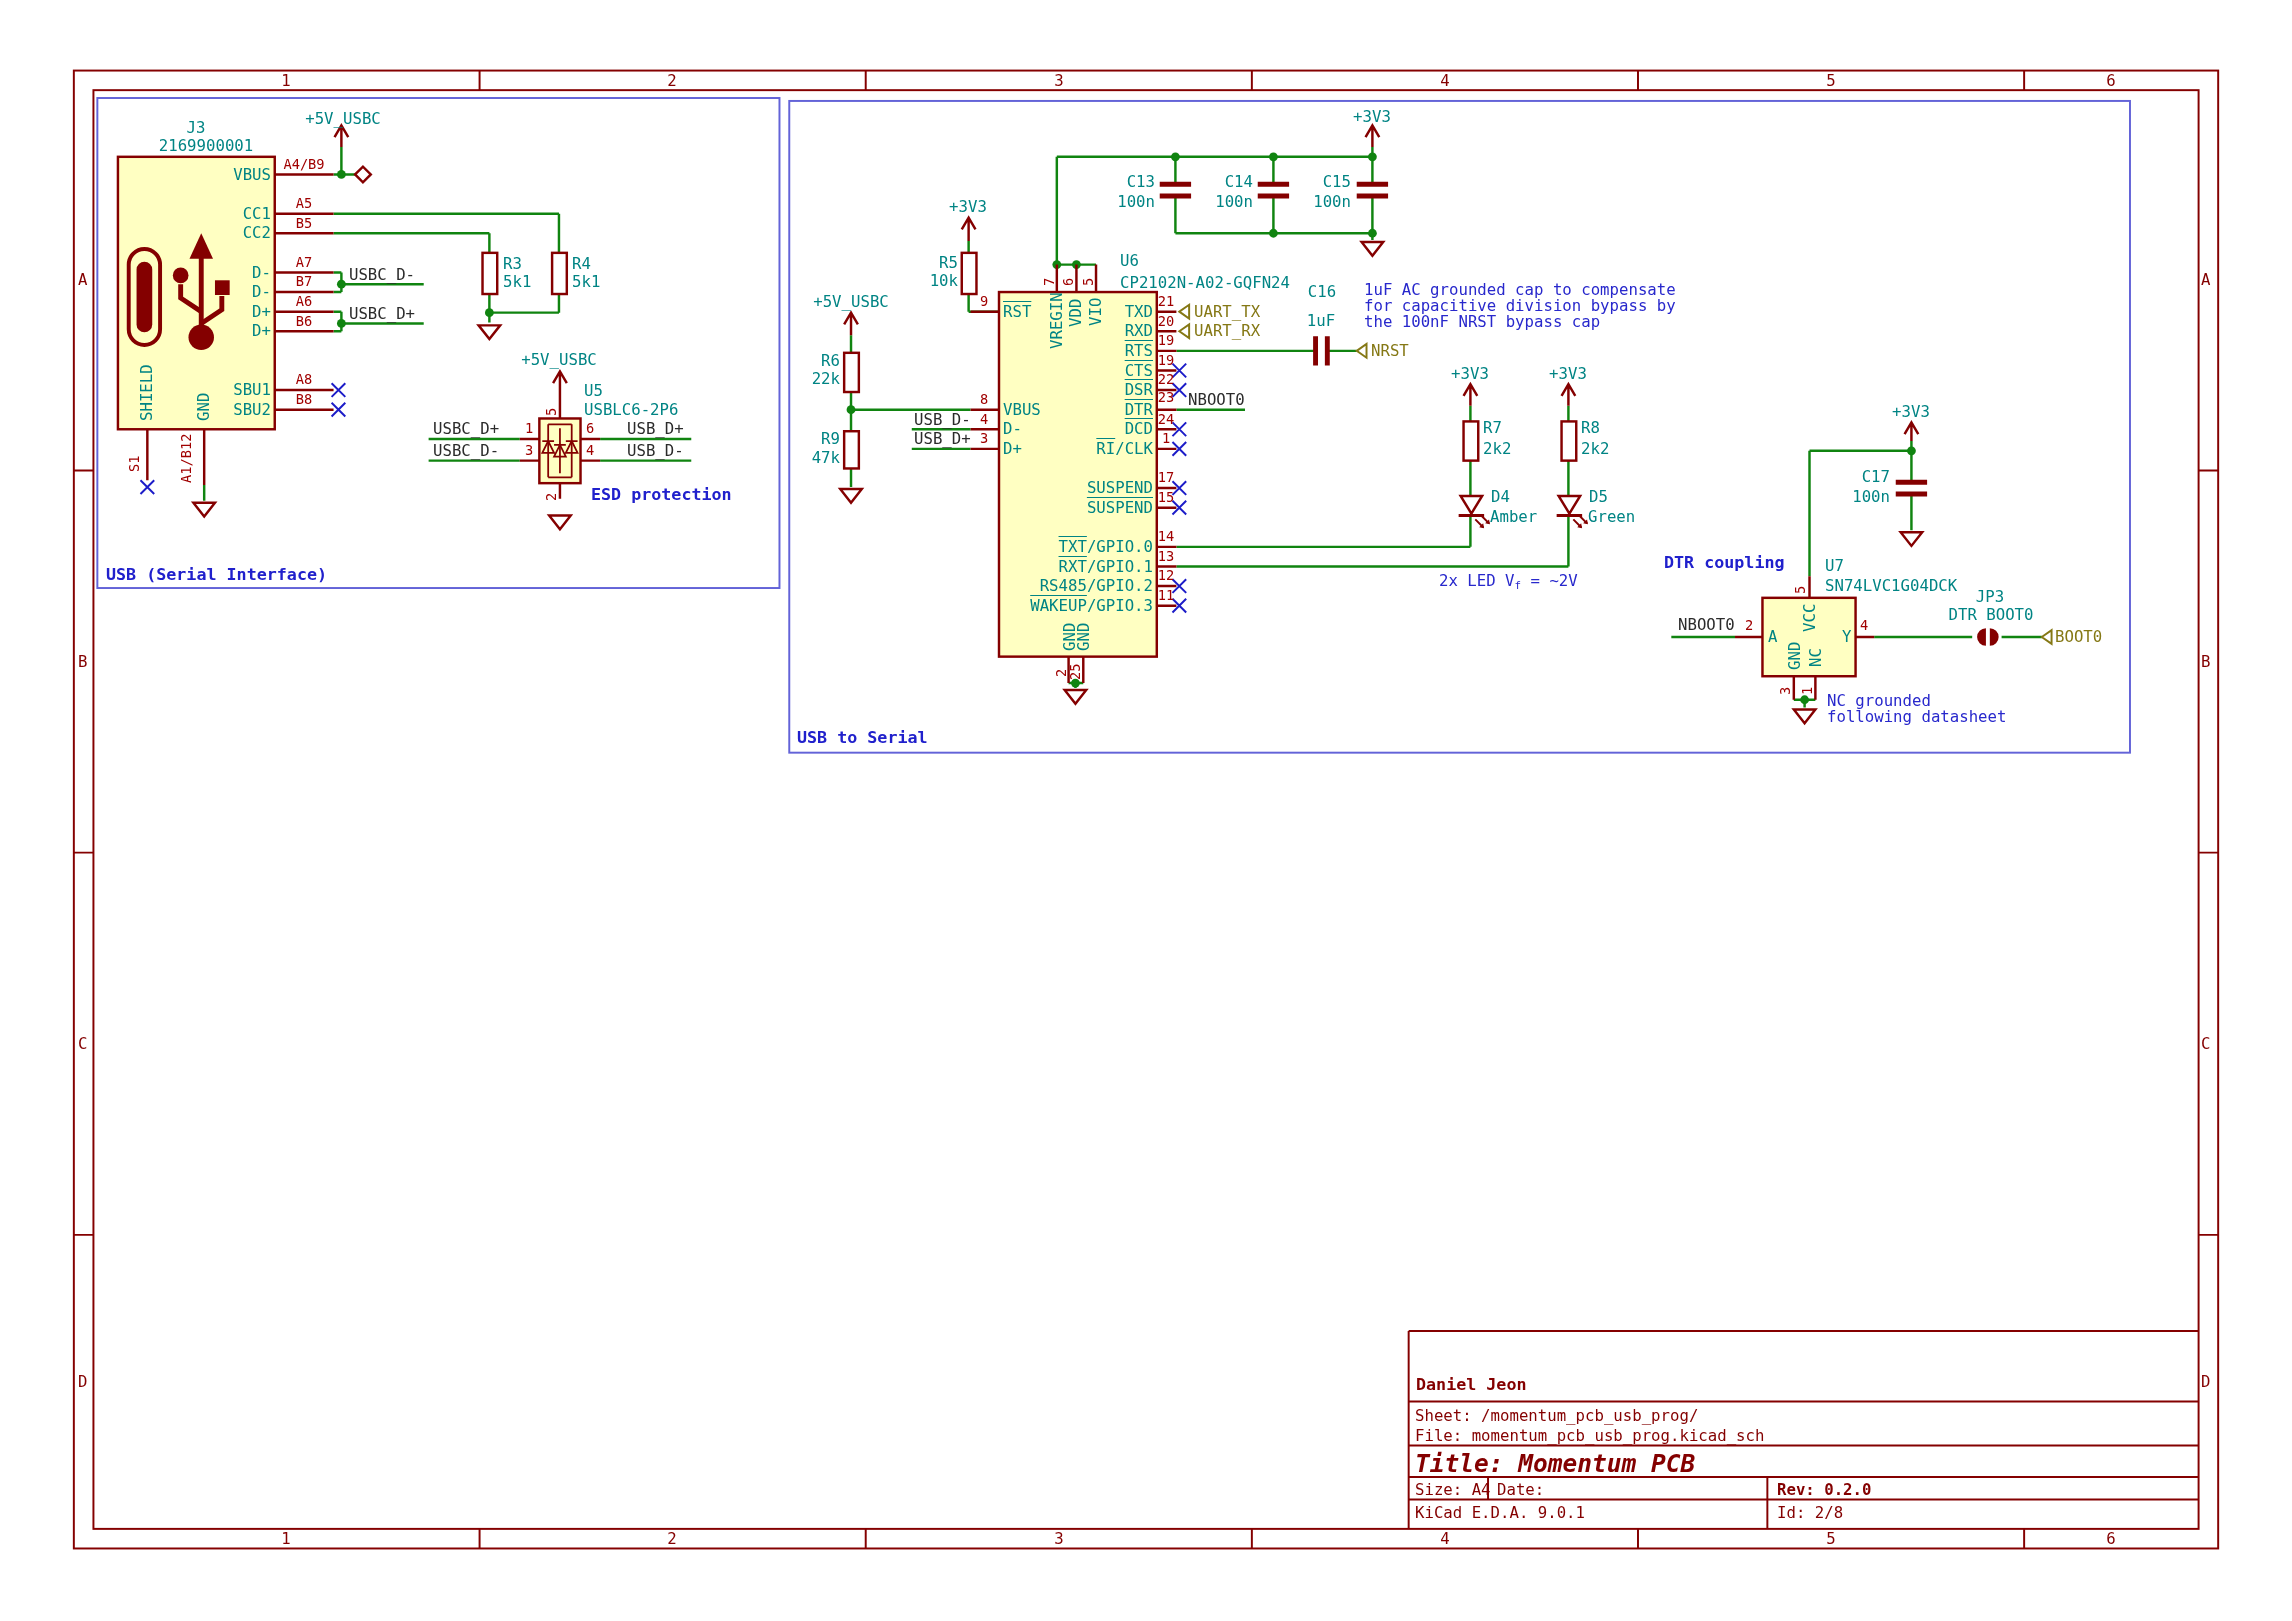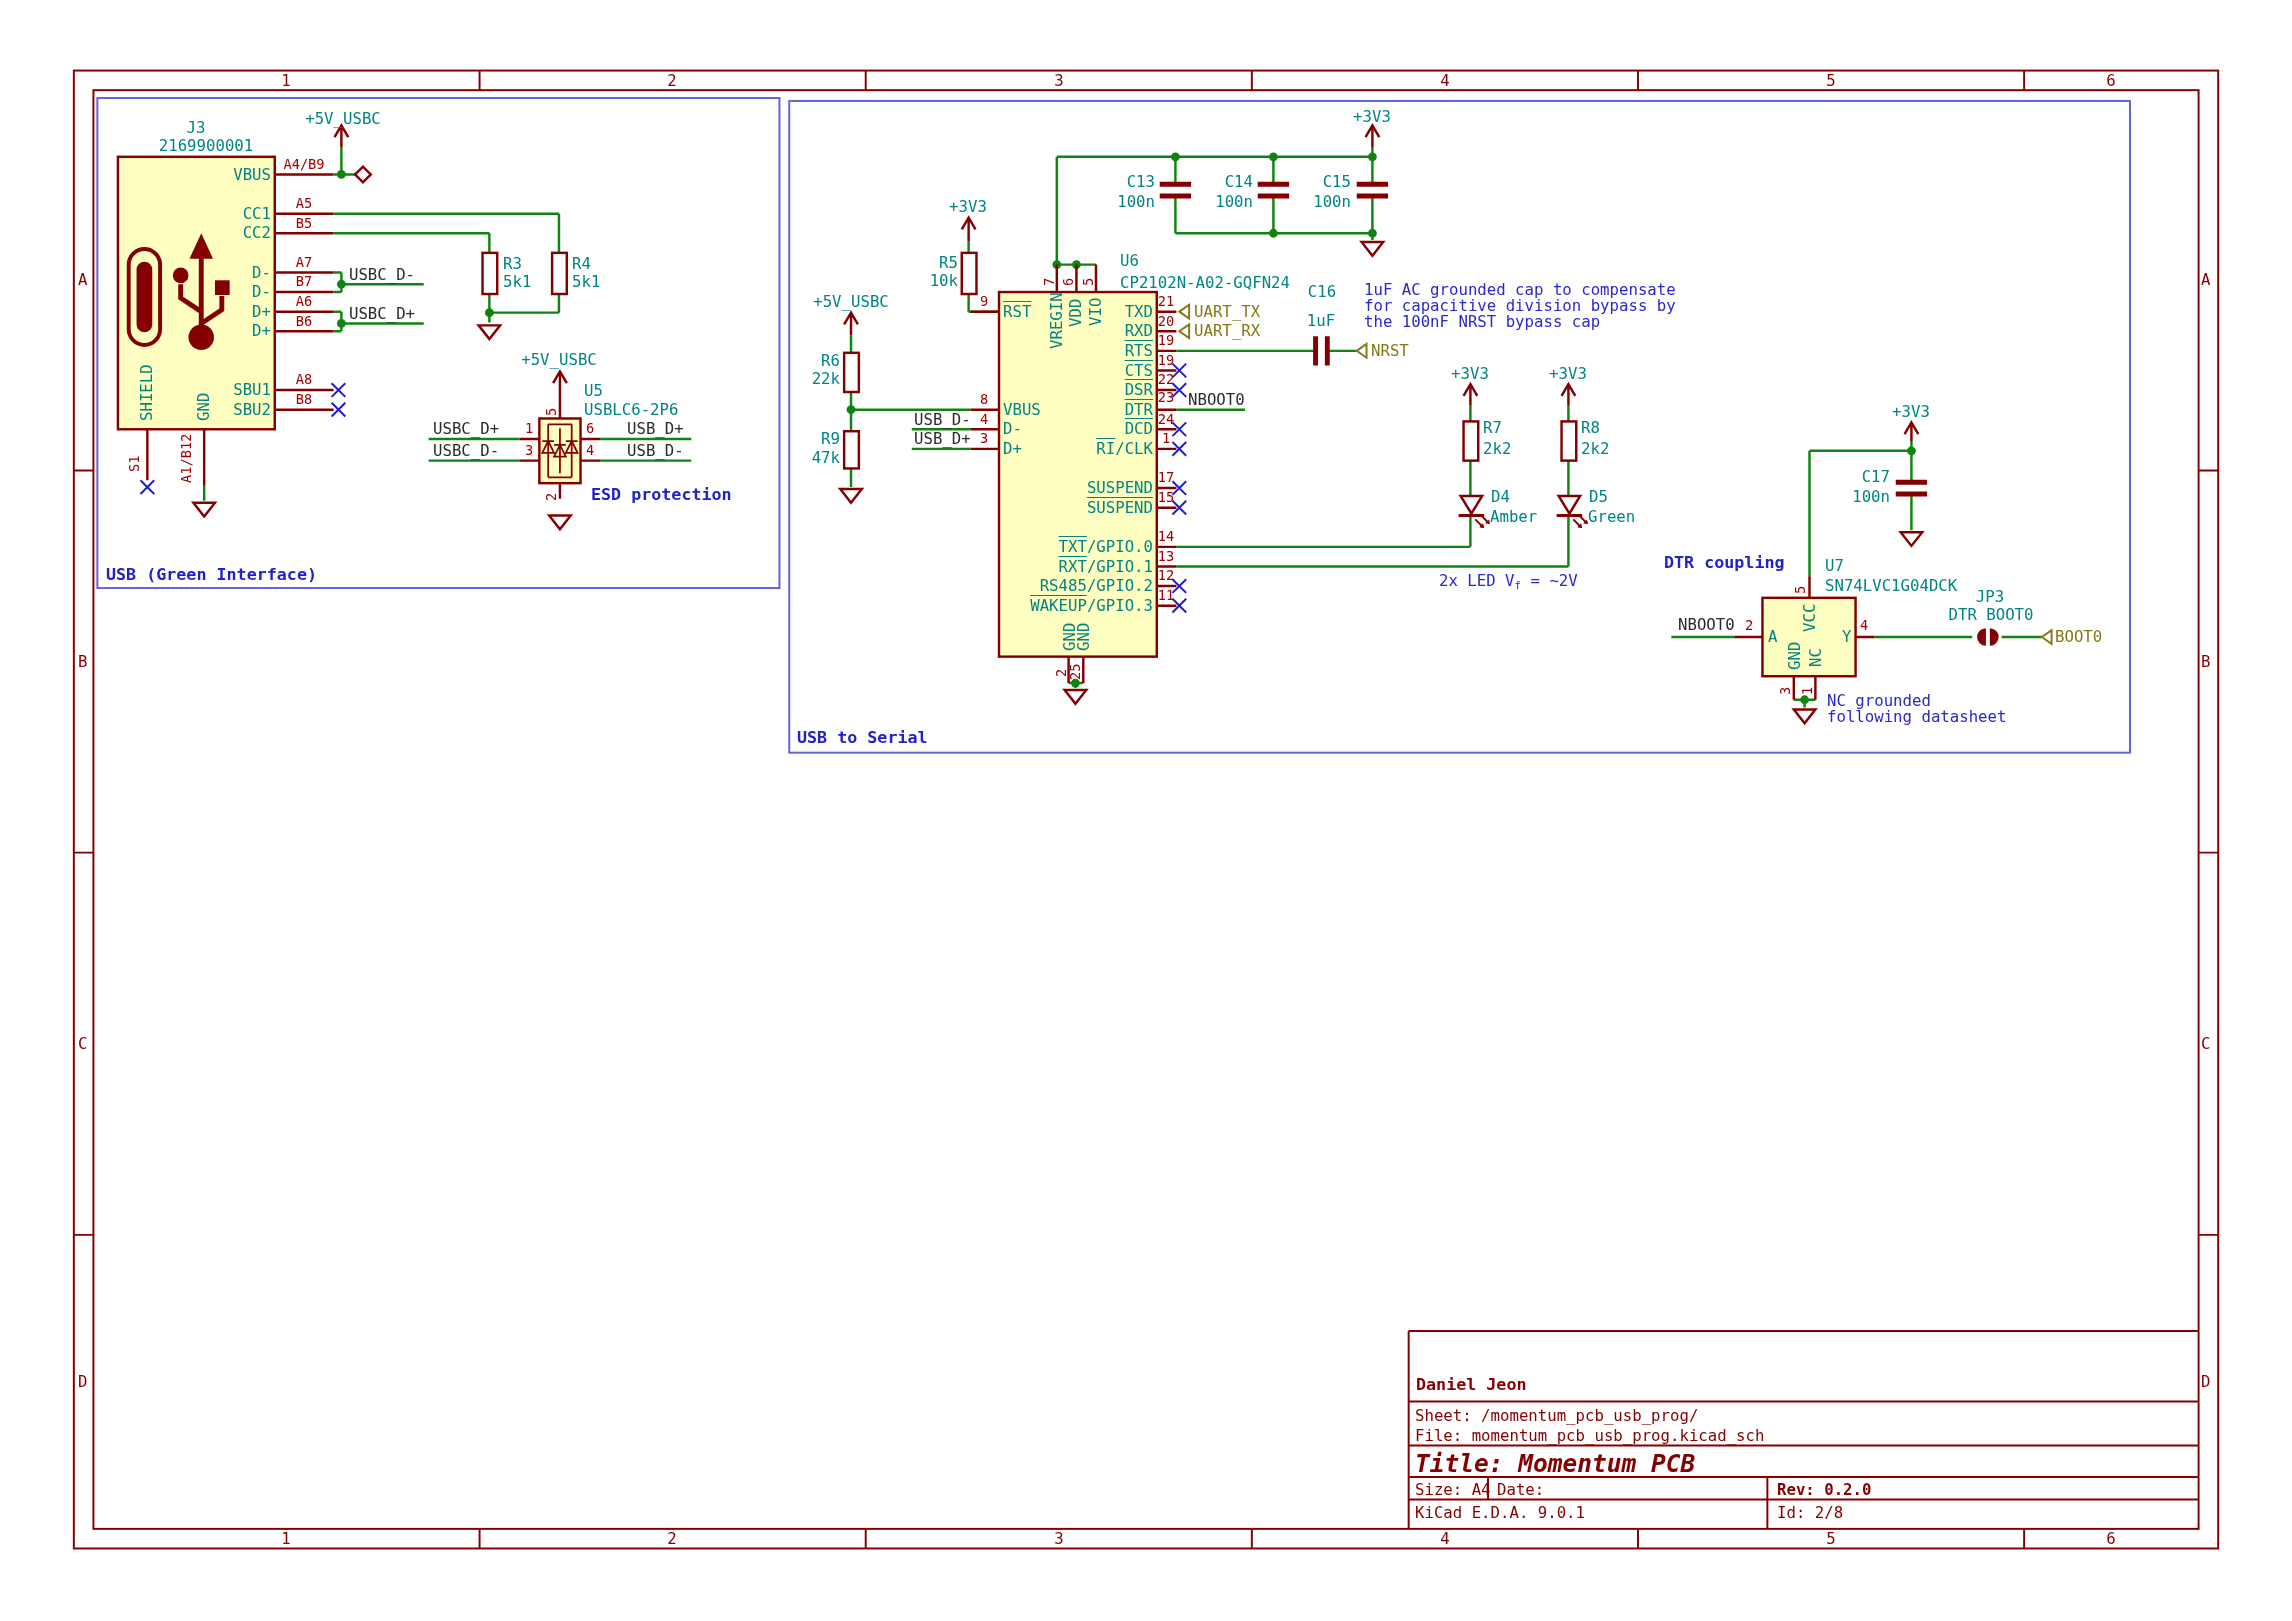--- a/index.html
+++ b/index.html
@@ -201,21 +201,21 @@
 <span class="t tb b" style="left:1416px;top:1376px;font-size:16.7px">Daniel Jeon</span>
 <span class="t tb" style="left:1415px;top:1408px">Sheet: /momentum_pcb_usb_prog/</span>
 <span class="t tb" style="left:1415px;top:1428px">File: momentum_pcb_usb_prog.kicad_sch</span>
 <span class="t tb title" style="left:1415px;top:1452px">Title: Momentum PCB</span>
 <span class="t tb" style="left:1415px;top:1482px">Size: A4</span>
 <span class="t tb" style="left:1497px;top:1482px">Date:</span>
 <span class="t tb b" style="left:1777px;top:1482px">Rev: 0.2.0</span>
 <span class="t tb" style="left:1415px;top:1505px">KiCad E.D.A. 9.0.1</span>
 <span class="t tb" style="left:1777px;top:1505px">Id: 2/8</span>
 
-<span class="t sect" style="left:106px;top:566px">USB (Green Interface)</span>
+<span class="t sect" style="left:106px;top:566px">USB (Serial Interface)</span>
 <span class="t sect" style="left:797px;top:729px">USB to Serial</span>
 <span class="t sect" style="left:591px;top:486px">ESD protection</span>
 <span class="t sect" style="left:1664px;top:554px">DTR coupling</span>
 
 <span class="t teal ctr" style="left:196px;top:120px">J3</span>
 <span class="t teal ctr" style="left:206px;top:138px">2169900001</span>
 <span class="t teal" style="right:2022px;top:167px">VBUS</span>
 <span class="t teal" style="right:2022px;top:206px">CC1</span>
 <span class="t teal" style="right:2022px;top:225px">CC2</span>
 <span class="t teal" style="right:2022px;top:265px">D-</span>

